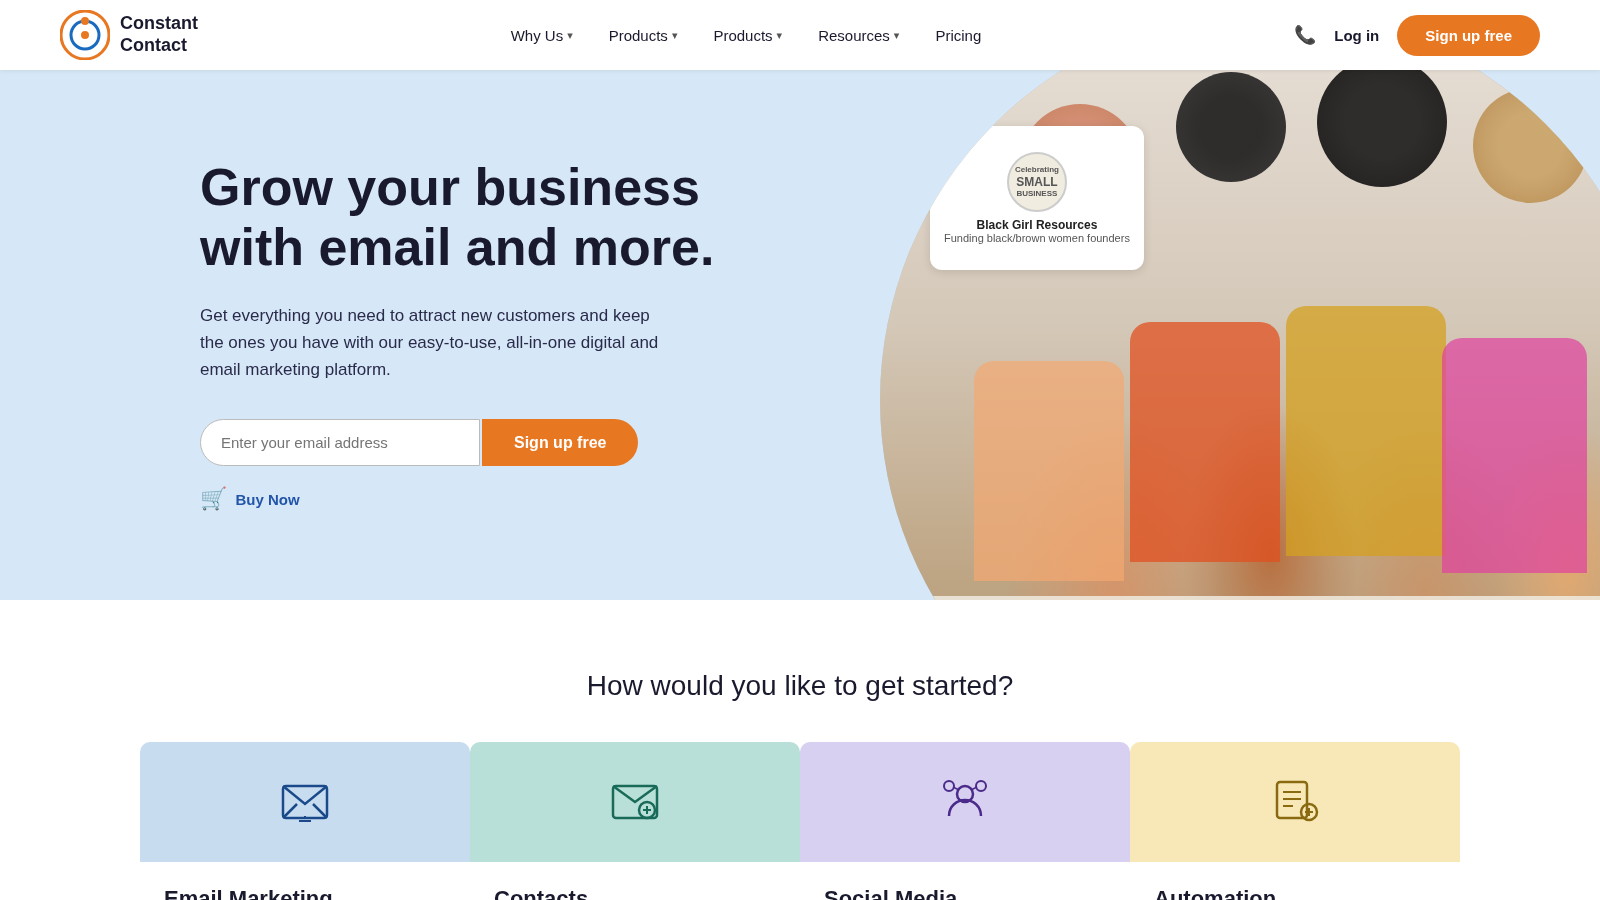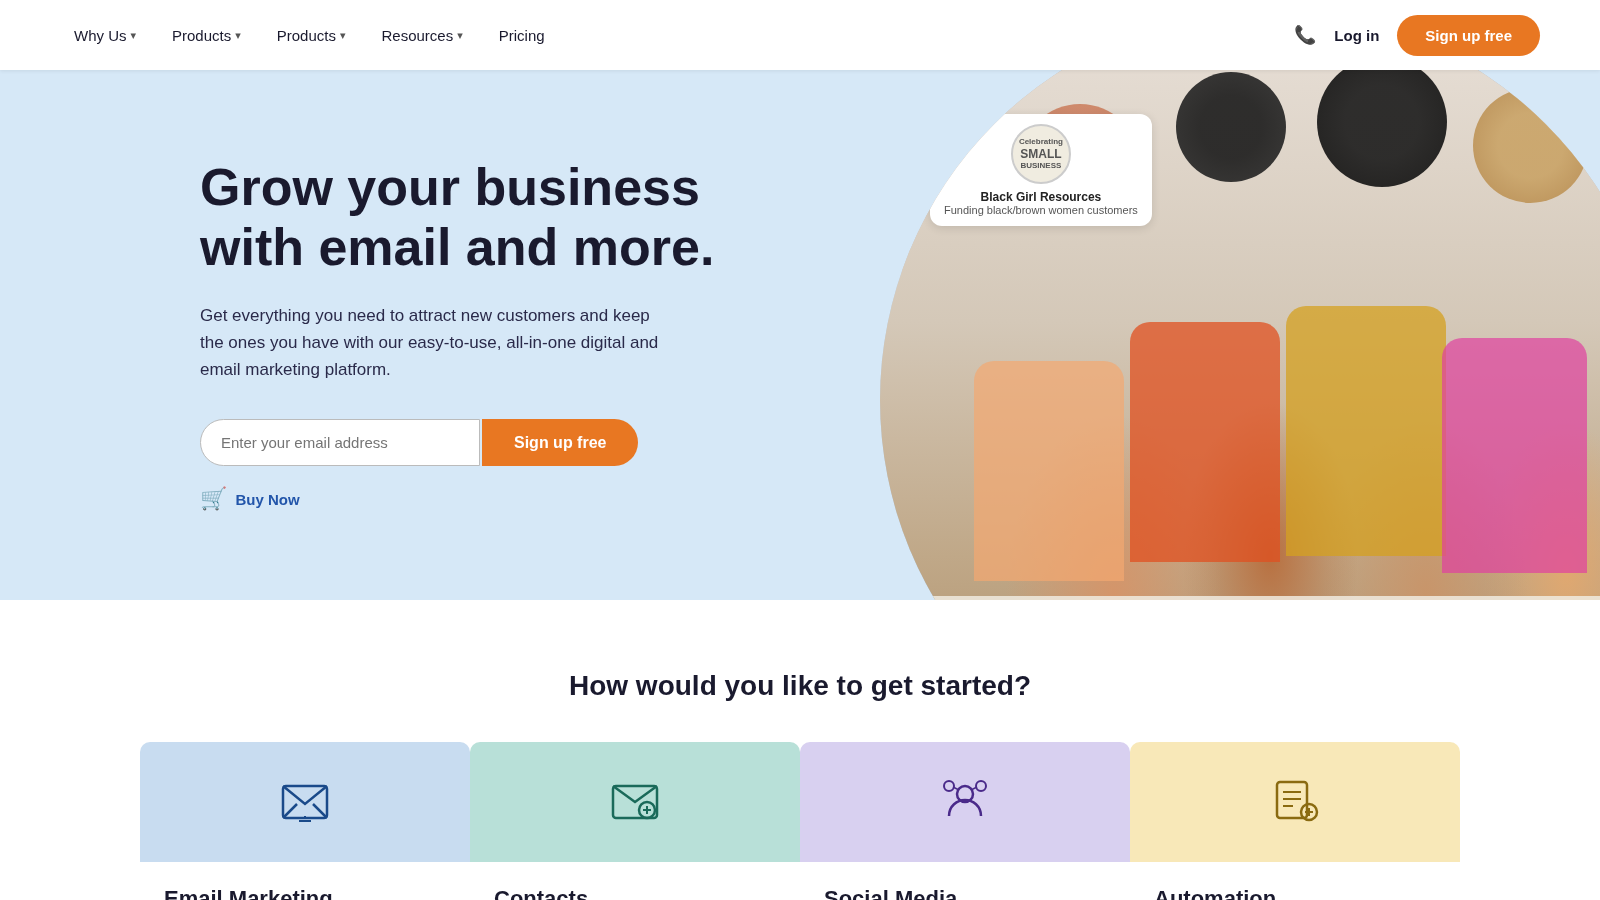--- a/index.html
+++ b/index.html
@@ -63,39 +63,39 @@
       width: 100%; height: 100%;
       background: 
         radial-gradient(ellipse 180px 300px at 30% 75%, #d4956a 0%, transparent 60%),
         radial-gradient(ellipse 160px 280px at 50% 70%, #b87040 0%, transparent 55%),
         radial-gradient(ellipse 170px 290px at 70% 75%, #c8956a 0%, transparent 60%),
         radial-gradient(ellipse 150px 270px at 88% 72%, #e0a870 0%, transparent 55%),
         linear-gradient(180deg, #e8e0d8 0%, #d4c8b8 40%, #c0a888 70%, #a88860 100%);
       position: relative;
     }
     .hero-badge {
-      position: absolute; top: 104px; left: 50px; z-index: 5;
-      background: #fff; border-radius: 12px; padding: 10px 14px;
+      position: absolute; top: 116px; left: 50px; z-index: 5;
+      background: #fff; border-radius: 12px; padding: 26px 14px;
       box-shadow: 0 2px 10px rgba(0,0,0,0.12); min-width: 160px;
     }
     .badge-logo {
       width: 60px; height: 60px; border-radius: 50%; 
       background: #f0ece0;
       display: flex; align-items: center; justify-content: center;
       margin: 0 auto 6px;
       border: 2px solid #ccc;
       font-size: 9px; text-align: center; color: #555; font-weight: 700;
       padding: 4px;
     }
     .badge-title { font-size: 12px; font-weight: 700; color: #222; text-align: center; }
     .badge-subtitle { font-size: 11px; color: #555; text-align: center; }
 
     
     .get-started-section { padding: 70px 120px 0; text-align: center; background: #fff; }
-    .get-started-title { font-size: 28px; font-weight: 700; color: #1a1a2e; margin-bottom: 40px; }
+    .get-started-title { font-size: 28px; font-weight: 400; color: #1a1a2e; margin-bottom: 40px; }
 
     .cards-row { display: flex; gap: 0; justify-content: center; }
     .feature-card { flex: 1; max-width: 330px; border-radius: 0; }
     .card-icon-area {
       height: 120px; display: flex; align-items: center; justify-content: center;
       border-radius: 10px 10px 0 0;
     }
     .card-icon-area.blue { background: #c8dcf0; }
     .card-icon-area.teal { background: #b8e0d8; }
     .card-icon-area.purple { background: #d8d0f0; }
@@ -103,20 +103,32 @@
 
     .card-icon svg { width: 56px; height: 56px; }
 
     .card-body { padding: 24px 24px 30px; text-align: left; }
     .card-title { font-size: 22px; font-weight: 800; color: #1a1a2e; margin-bottom: 10px; }
   </style>
 </head>
 <body>
 
 <nav>
+  <div class="nav-logo">
+    <svg viewBox="0 0 50 50">
+      <circle cx="25" cy="25" r="24" fill="none" stroke="#e87722" stroke-width="3"></circle>
+      <circle cx="25" cy="25" r="14" fill="none" stroke="#1a6bbf" stroke-width="3"></circle>
+      <circle cx="25" cy="25" r="4" fill="#e87722"></circle>
+      <circle cx="25" cy="11" r="4" fill="#e87722"></circle>
+    </svg>
+    <div class="nav-logo-text">
+      <span>Constant</span><br>
+      <span>Contact</span>
+    </div>
+  </div>
 
   <div class="nav-links">
     <a class="nav-link">
       <span>Why Us</span>
       <span class="chevron">▾</span>
     </a>
     <a class="nav-link">
       <span>Products</span>
       <span class="chevron">▾</span>
     </a>
@@ -174,21 +186,21 @@
 
     <div class="hero-badge">
       <div class="badge-logo">
         <div style="font-size:8px;font-weight:800;text-align:center;color:#555;line-height:1.2;">
           <div>Celebrating</div>
           <div style="font-size:12px;">SMALL</div>
           <div>BUSINESS</div>
         </div>
       </div>
       <div class="badge-title">Black Girl Resources</div>
-      <div class="badge-subtitle">Funding black/brown women customers</div>
+      <div class="badge-subtitle">Funding black/brown women founders</div>
     </div>
   </div>
 </section>
 
 <section class="get-started-section">
   <h2 class="get-started-title">How would you like to get started?</h2>
 
   <div class="cards-row">
 
     <div class="feature-card">

